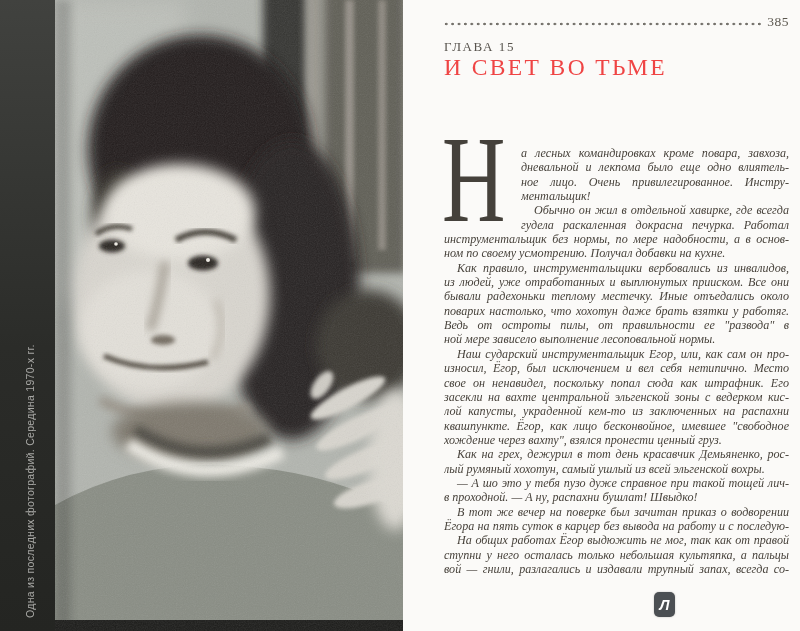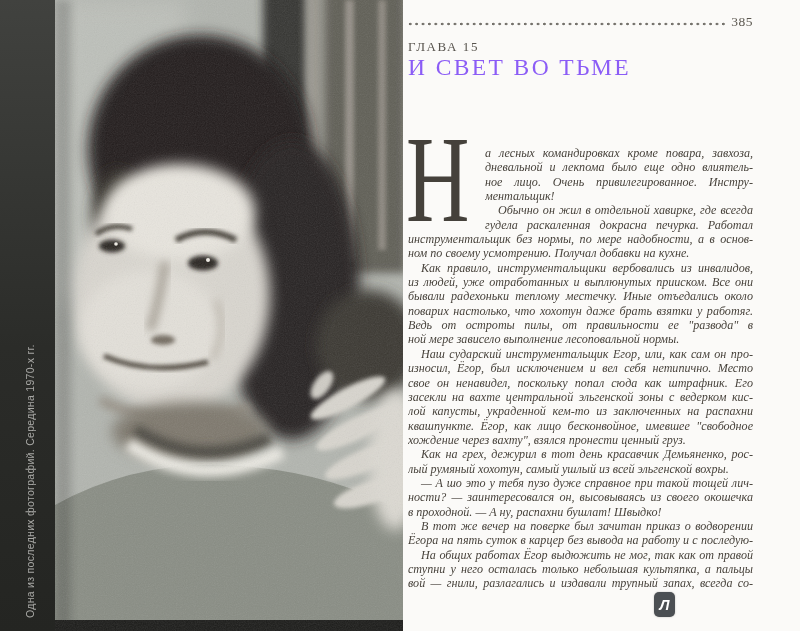--- a/index.html
+++ b/index.html
@@ -19,30 +19,30 @@
   }
   .caption {
     position:absolute; left:36px; bottom:13px;
     transform:rotate(-90deg); transform-origin:0 100%;
     white-space:nowrap;
     font-family:"Liberation Sans", sans-serif;
     font-size:10.5px; letter-spacing:.3px; color:#a8a8a5;
   }
 
   
-  .text-side { position:absolute; left:408px; top:0; width:345px; height:591px; }
+  .text-side { position:absolute; left:444px; top:0; width:345px; height:591px; }
   .rule-row { position:absolute; top:14px; left:0; right:0; display:flex; justify-content:space-between; align-items:center; }
   .dotted-rule {
     width:317px; height:4px; margin-top:3px;
     background-image:radial-gradient(circle at 2px 2px, #74716b 1.25px, rgba(0,0,0,0) 1.6px);
     background-size:6.4px 4px; background-repeat:repeat-x;
   }
   .page-number { font-size:13.5px; color:#5b574f; letter-spacing:.5px; }
   .chapter-label { position:absolute; top:39px; left:0; font-size:13px; letter-spacing:1.6px; color:#57534d; }
-  .chapter-title { position:absolute; top:54px; left:0; margin:0; font-weight:normal; font-size:23.5px; letter-spacing:2.4px; color:#8b5cf6; }
+  .chapter-title { position:absolute; top:54px; left:0; margin:0; font-weight:normal; font-size:23.5px; letter-spacing:2.4px; color:#ef4444; }
 
   .body-text { position:absolute; top:146px; left:0; width:345px; font-size:12.1px; line-height:14.35px; color:#48433c; }
   .dropcap-row { position:relative; display:flex; }
   .dropcap { position:relative; width:77px; flex:none; }
   .dropcap span {
     position:absolute; left:-2px; top:-27px;
     font-size:122px; line-height:1; color:#45413b;
     display:inline-block; transform:scaleX(.72); transform-origin:0 0;
   }
   .narrow-col { width:268px; flex:none; }
@@ -181,21 +181,20 @@
           <div class="line j ind">Наш сударский инструментальщик Егор, или, как сам он про-</div>
           <div class="line j">износил, Ёгор, был исключением и вел себя нетипично. Место</div>
           <div class="line j">свое он ненавидел, поскольку попал сюда как штрафник. Его</div>
           <div class="line j">засекли на вахте центральной эльгенской зоны с ведерком кис-</div>
           <div class="line j">лой капусты, украденной кем-то из заключенных на распахни</div>
           <div class="line j">квашпункте. Ёгор, как лицо бесконвойное, имевшее "свободное</div>
           <div class="line">хождение через вахту", взялся пронести ценный груз.</div>
           <div class="line j ind">Как на грех, дежурил в тот день красавчик Демьяненко, рос-</div>
           <div class="line">лый румяный хохотун, самый ушлый из всей эльгенской вохры.</div>
           <div class="line j ind">— А шо это у тебя пузо дуже справное при такой тощей лич-</div>
-          <div class="line j">ности? — заинтересовался он, высовываясь из своего окошечка</div>
           <div class="line">в проходной. — А ну, распахни бушлат! Швыдко!</div>
           <div class="line j ind">В тот же вечер на поверке был зачитан приказ о водворении</div>
           <div class="line j">Ёгора на пять суток в карцер без вывода на работу и с последую-</div>
           <div class="line j ind">На общих работах Ёгор выдюжить не мог, так как от правой</div>
           <div class="line j">ступни у него осталась только небольшая культяпка, а пальцы ле-</div>
           <div class="line j">вой — гнили, разлагались и издавали трупный запах, всегда со-</div>
         </div>
     </div>
   </div>
 

